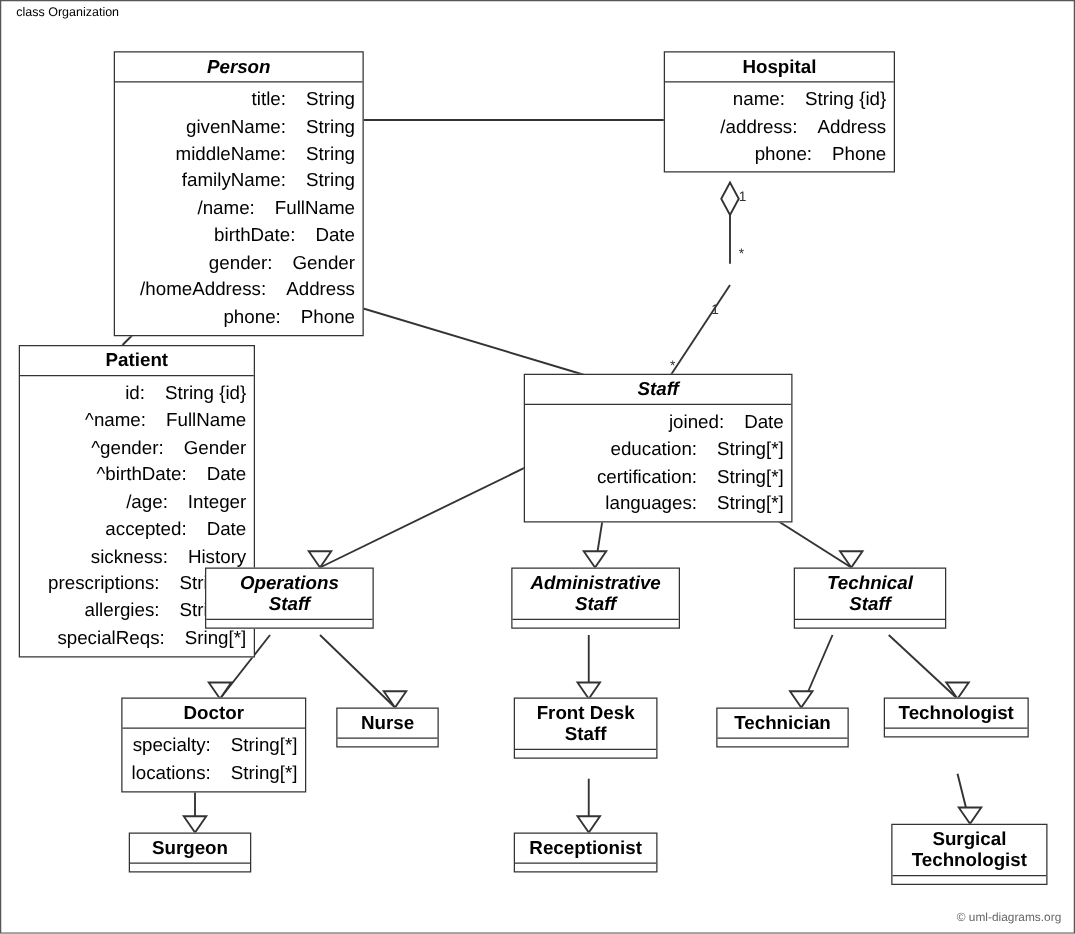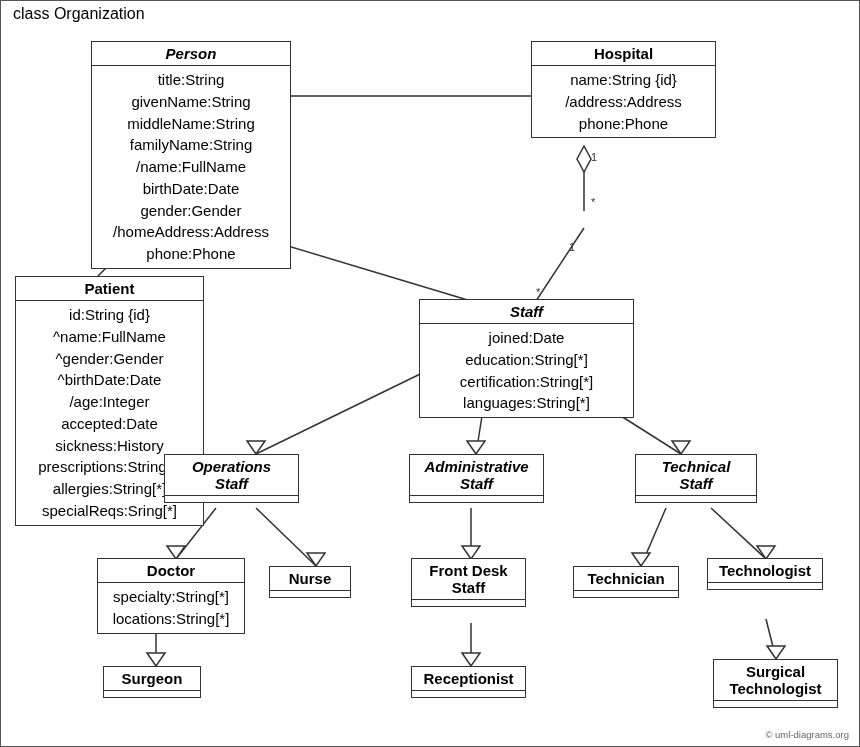--- a/index.html
+++ b/index.html
@@ -16,21 +16,21 @@
       width: 860px;
       height: 747px;
       position: relative;
       border: 1.5px solid #555;
       background: #fff;
     }
     .class-label {
       position: absolute;
       top: 4px;
       left: 8px;
-      font-size: 16px;
+      font-size: 10px;
       background: #fff;
       padding: 0 4px;
     }
     .uml-class {
       position: absolute;
       border: 1.5px solid #333;
       background: #fff;
       font-size: 15px;
     }
     .uml-class .class-header {
@@ -41,22 +41,22 @@
     }
     .uml-class .class-header.italic {
       font-style: italic;
     }
     .uml-class .class-body {
       padding: 3px 6px;
       white-space: nowrap;
     }
     .uml-class .attr-row {
       display: flex;
-      justify-content: center;
-      gap: 0;
+      justify-content: flex-end;
+      gap: 16px;
       line-height: 1.45;
     }
     .attr-name { }
     .attr-type { }
     svg.arrows {
       position: absolute;
       top: 0; left: 0;
       width: 860px;
       height: 747px;
       pointer-events: none;

